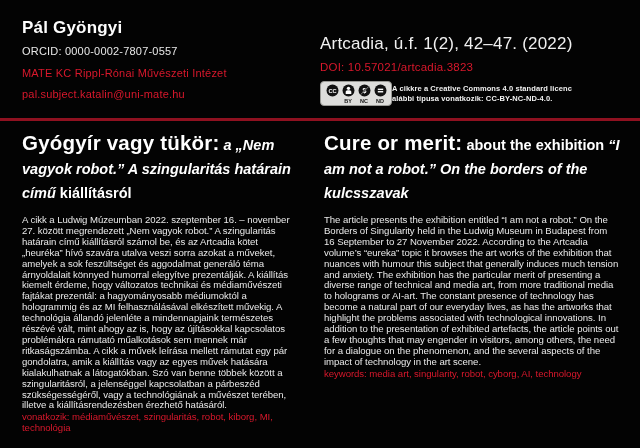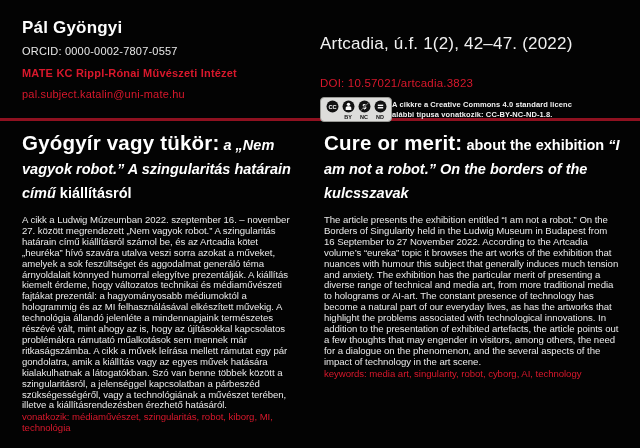--- a/index.html
+++ b/index.html
@@ -7,25 +7,25 @@
   .page {
     position:relative; width:640px; height:448px; background:#030303;
     font-family:"Liberation Sans","DejaVu Sans",sans-serif; color:#ededed;
     overflow:hidden;
   }
   
   .header { display:flex; justify-content:space-between; padding:18px 20px 0 22px; height:118px; }
   .h-left {}
   .author { font-size:17px; font-weight:700; color:#fdfdfd; letter-spacing:.2px; }
   .orcid { font-size:11px; color:#e8e8e8; margin-top:7px; letter-spacing:.2px; }
-  .affil { font-size:11px; font-weight:700; margin-top:10px; letter-spacing:.2px; }
+  .affil { font-size:11px; font-weight:400; margin-top:10px; letter-spacing:.2px; }
   .email { font-size:11px; margin-top:9px; letter-spacing:.2px; }
   .h-right { width:300px; padding-top:16px; }
   .jref { font-size:17px; color:#f0f0f0; letter-spacing:.2px; }
-  .doi { font-size:11.5px; margin-top:23px; letter-spacing:.2px; }
+  .doi { font-size:11.5px; margin-top:7px; letter-spacing:.2px; }
   .accent { color:#d9182c; }
   
   .cc-row { display:flex; align-items:flex-start; margin-top:8px; }
   .cc-badge { background:#dddddb; border:1px solid #9a9a96; border-radius:4px; padding:2px 4px 1px 4px; display:flex; gap:2px; cursor:pointer; }
   .cc-col { display:flex; flex-direction:column; align-items:center; width:14px; }
   .cc-circle { width:13px; height:13px; display:block; }
   .cc-lab { font-size:5.5px; font-weight:700; color:#111; line-height:6px; margin-top:1px; height:6px; }
   .cc-text { margin-left:0; font-size:7.5px; font-weight:700; color:#f2f2f2; line-height:9.5px; padding-top:3px; letter-spacing:.1px; }
   
   .divider { height:3px; background:#8f1120; width:640px; }
@@ -88,21 +88,21 @@
             <svg class="cc-circle" viewBox="0 0 24 24">
               <circle cx="12" cy="12" r="11" fill="#111"></circle>
               <rect x="7" y="8.6" width="10" height="2.6" fill="#fff"></rect>
               <rect x="7" y="13" width="10" height="2.6" fill="#fff"></rect>
             </svg>
             <span class="cc-lab">ND</span>
           </div>
         </div>
         <div class="cc-text">
           <div>A cikkre a Creative Commons 4.0 standard licenc</div>
-          <div>alábbi típusa vonatkozik: CC-BY-NC-ND-1.8.</div>
+          <div>alábbi típusa vonatkozik: CC-BY-NC-ND-4.0.</div>
         </div>
       </div>
     </div>
   </div>
 
   <div class="divider"></div>
 
   <div class="main">
 
     <div class="col col-hu">

